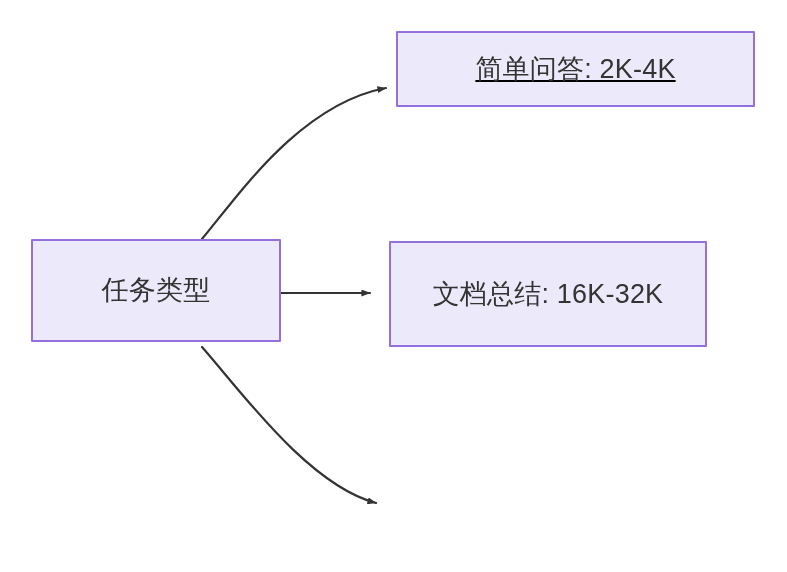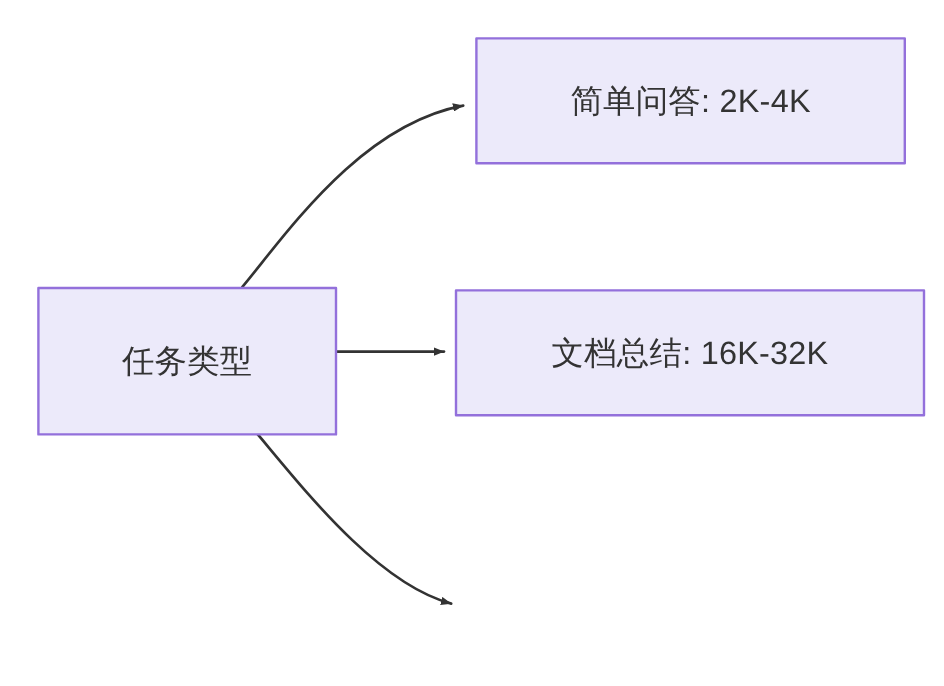--- a/index.html
+++ b/index.html
@@ -44,32 +44,33 @@
     line-height: 1.2;
     color: #333333;
     white-space: nowrap;
     letter-spacing: 0.2px;
     font-weight: 400;
   }
   #node-source {
     left: 31px;
     top: 239px;
     width: 250px;
-    height: 124px;
+    height: 103px;
   }
   #node-target-0 {
     left: 396px;
     top: 31px;
     width: 359px;
-    height: 106px;
+    height: 76px;
+    text-decoration: underline;
   }
   #node-target-1 {
-    left: 379px;
+    left: 389px;
     top: 241px;
-    width: 392px;
+    width: 318px;
     height: 106px;
   }
   #node-target-2 {
     left: 386px;
     top: 448px;
     width: 378px;
     height: 105px;
   }
 </style>
 </head>

